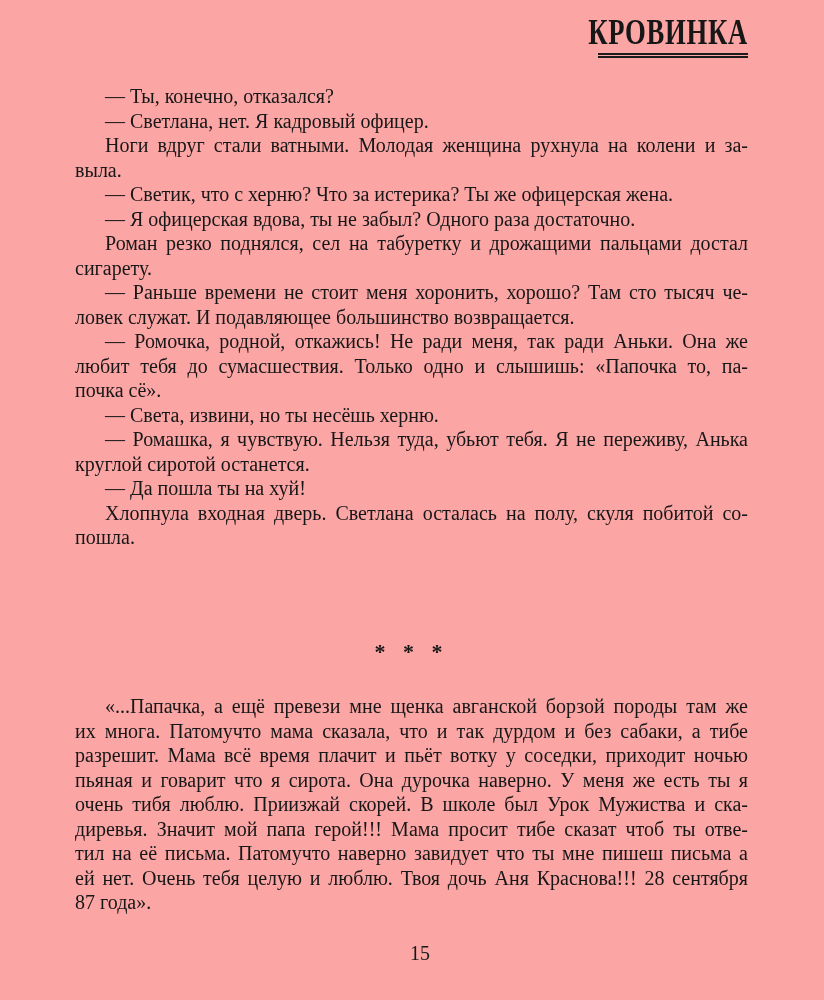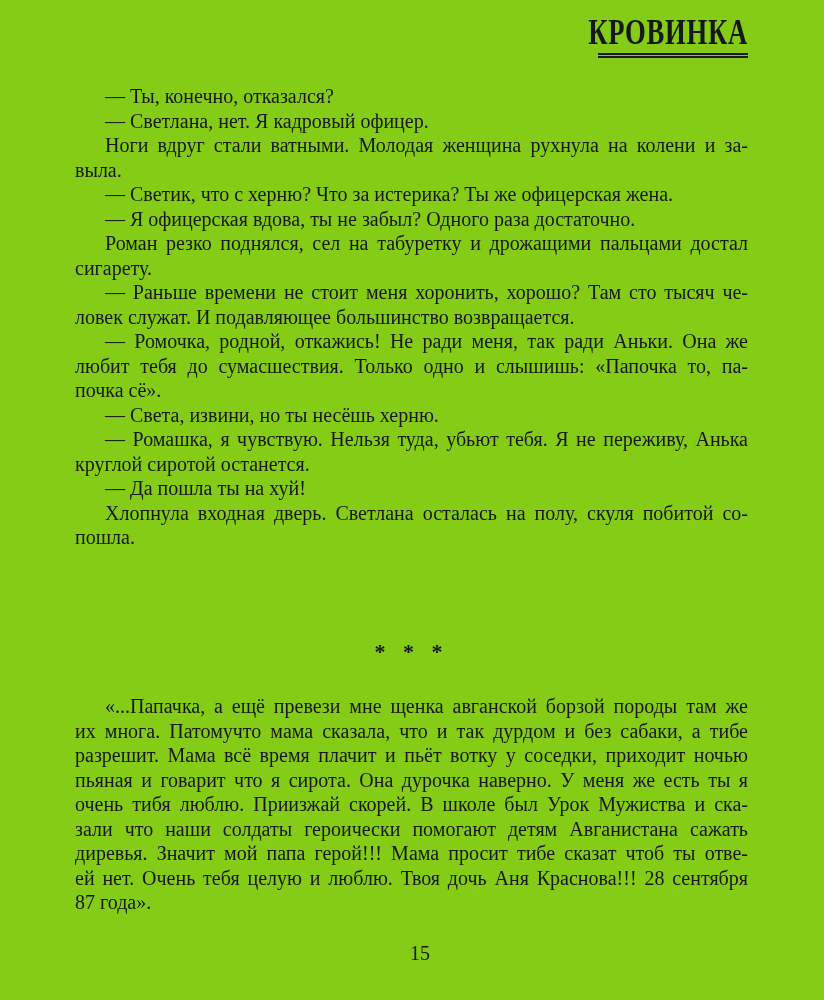--- a/index.html
+++ b/index.html
@@ -1,19 +1,19 @@
 <!DOCTYPE html>
 <html lang="ru"><head>
 <meta charset="utf-8">
 <style>
   html,body{margin:0;padding:0;}
   .page{
     position:relative;
     width:824px;height:1000px;
-    background:#84cc16;
+    background:#fca5a5;
     color:#171717;
     font-family:"Liberation Serif","DejaVu Serif",serif;
     overflow:hidden;
   }
   .running-head{
     position:absolute;
     top:14px;right:76px;
     text-align:right;
   }
   .chapter-title{
@@ -128,22 +128,22 @@
 
   <div class="section-separator">* * *</div>
 
   <div class="text-block letter-text">
       <div class="paragraph">
         <div class="line first just">«...Папачка, а ещё превези мне щенка авганской борзой породы там же</div>
         <div class="line just">их многа. Патомучто мама сказала, что и так дурдом и без сабаки, а тибе</div>
         <div class="line just">разрешит. Мама всё время плачит и пьёт вотку у соседки, приходит ночью</div>
         <div class="line just">пьяная и говарит что я сирота. Она дурочка наверно. У меня же есть ты я</div>
         <div class="line just">очень тибя люблю. Приизжай скорей. В школе был Урок Мужиства и ска-</div>
-        <div class="line just">зали что наши солдаты героически помогают детям Авганистана сажать</div>
         <div class="line just">диревья. Значит мой папа герой!!! Мама просит тибе сказат чтоб ты отве-</div>
+        <div class="line just">тил на её письма. Патомучто наверно завидует что ты мне пишеш письма а</div>
         <div class="line just">ей нет. Очень тебя целую и люблю. Твоя дочь Аня Краснова!!! 28 сентября</div>
         <div class="line">87 года».</div>
       </div>
     </div>
 
   <div class="page-number">15</div>
 
 </div>
 
 </body></html>

